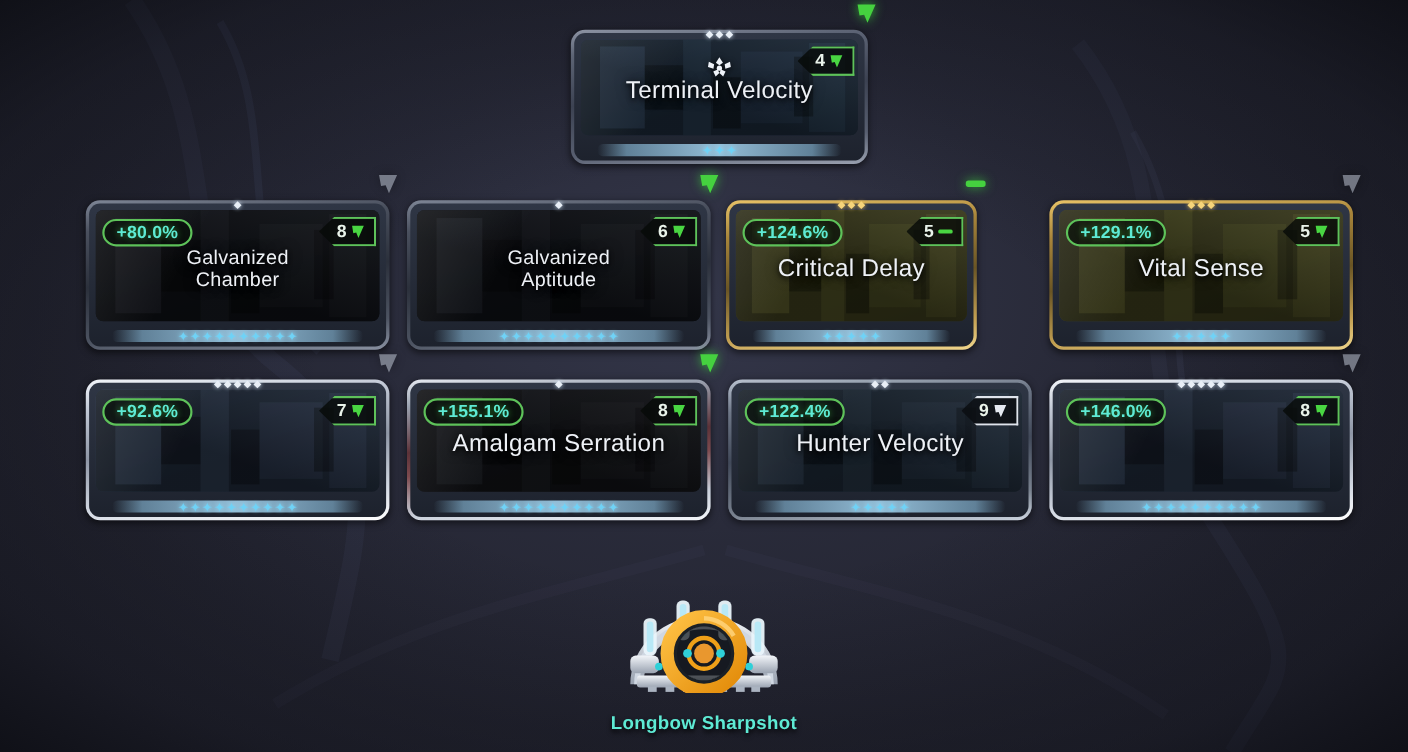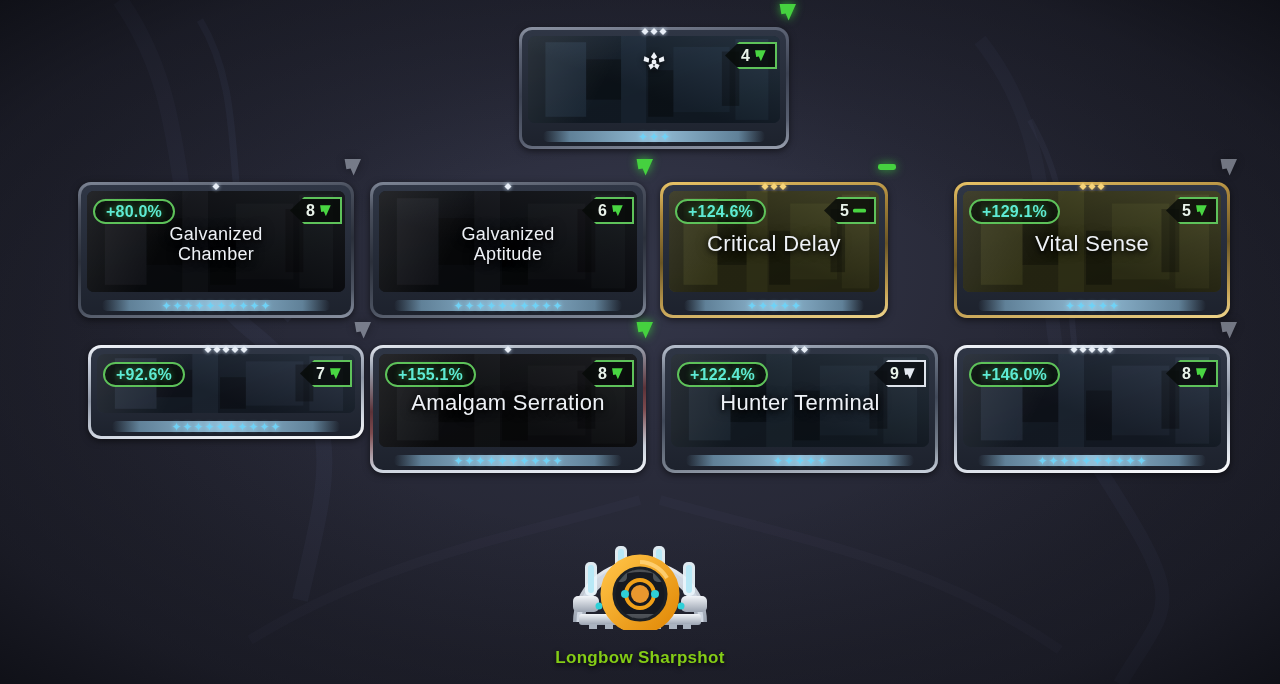--- a/index.html
+++ b/index.html
@@ -139,21 +139,21 @@
   
   .slotpol{ position:absolute; z-index:9; width:22px; height:22px; }
 
   
   #item{
     position:absolute; left:50%; bottom:16px; transform:translateX(-50%);
     width:240px; text-align:center;
   }
   #item .icon{ width:170px; height:96px; margin:0 auto; display:block; }
   #item .label{
-    margin-top:18px; color:#84cc16; font-size:17px; font-weight:bold;
+    margin-top:18px; color:#5eead4; font-size:17px; font-weight:bold;
     letter-spacing:.3px; text-shadow:0 2px 5px rgba(0,0,0,.9);
   }
 </style>
 </head>
 <body>
 
 <div id="bg">
   <div class="glow"></div>
   <svg viewBox="0 0 1280 684">
     <g fill="none" stroke="#4b5170" stroke-opacity=".45">
@@ -203,20 +203,21 @@
           <path d="M7.4 16 L11.4 14.2 L13 17.4 L9.6 20.6 Z" fill="#eef2f8"></path>
           <path d="M18.6 16 L16.4 20.6 L13 17.4 L14.6 14.2 Z" fill="#eef2f8"></path>
           <circle cx="13" cy="13" r="2.4" fill="#eef2f8"></circle>
         </svg></div>
       <div class="dbadge">
         <span>4</span>
         <svg viewBox="0 0 16 16" class="pol">
           <path d="M2.2 2.4 L13.6 2.4 L8.4 14.2 L6.2 9.0 L3.4 9.6 Z" fill="#49d642"></path>
         </svg>
       </div>
+      <div class="mname">Terminal Velocity</div>
       <div class="rankbar">
         <div class="pips">
           <span class="pip">✦</span>
           <span class="pip">✦</span>
           <span class="pip">✦</span>
         </div>
       </div>
     </div>
     <div class="card t-dark" style="left: 78px; top: 182px; width: 276px; height: 136px;">
       <div class="slotpol" style="right:-10px;top:-26px"><svg viewBox="0 0 22 22" style="opacity:.55;filter:drop-shadow(0 0 5px rgba(0,0,0,.6))">
@@ -396,21 +397,21 @@
       <div class="rankbar">
         <div class="pips">
           <span class="pip">✦</span>
           <span class="pip">✦</span>
           <span class="pip">✦</span>
           <span class="pip">✦</span>
           <span class="pip">✦</span>
         </div>
       </div>
     </div>
-    <div class="card t-primed" style="left: 78px; top: 345px; width: 276px; height: 94px; margin-left: 10px;">
+    <div class="card t-primed" style="left: 78px; top: 345px; width: 276px; height: 128px;">
       <div class="slotpol" style="right:-10px;top:-26px"><svg viewBox="0 0 22 22" style="opacity:.55;filter:drop-shadow(0 0 5px rgba(0,0,0,.6))">
           <path d="M2.6 3 L19 3 L11.6 19.6 L8.6 12.4 L4.4 13.2 Z" fill="#b9c0cd"></path>
         </svg></div>
       <div class="frame"></div>
       <div class="art">
         <div class="tex"><svg viewBox="0 0 260 112" preserveAspectRatio="none" style="width:100%;height:100%">
             <rect width="260" height="112" fill="#1c2533"></rect>
             <g fill="#445670" opacity=".55">
               <rect x="18" y="8" width="42" height="96"></rect>
               <rect x="96" y="0" width="26" height="112" opacity=".6"></rect>
@@ -525,21 +526,21 @@
         <i></i>
         <i></i>
       </div>
       <div class="vbadge">+122.4%</div>
       <div class="dbadge neutral">
         <span>9</span>
         <svg viewBox="0 0 16 16" class="pol">
           <path d="M2.2 2.4 L13.6 2.4 L8.4 14.2 L6.2 9.0 L3.4 9.6 Z" fill="#e4e9f1"></path>
         </svg>
       </div>
-      <div class="mname">Hunter Terminal</div>
+      <div class="mname">Hunter Velocity</div>
       <div class="rankbar">
         <div class="pips">
           <span class="pip">✦</span>
           <span class="pip">✦</span>
           <span class="pip">✦</span>
           <span class="pip">✦</span>
           <span class="pip">✦</span>
         </div>
       </div>
     </div>

